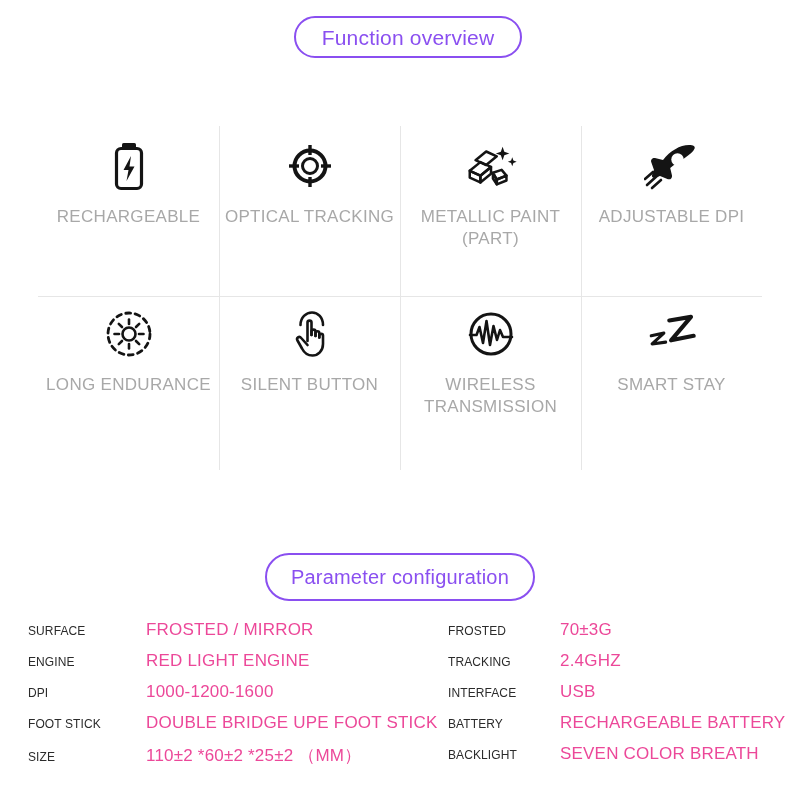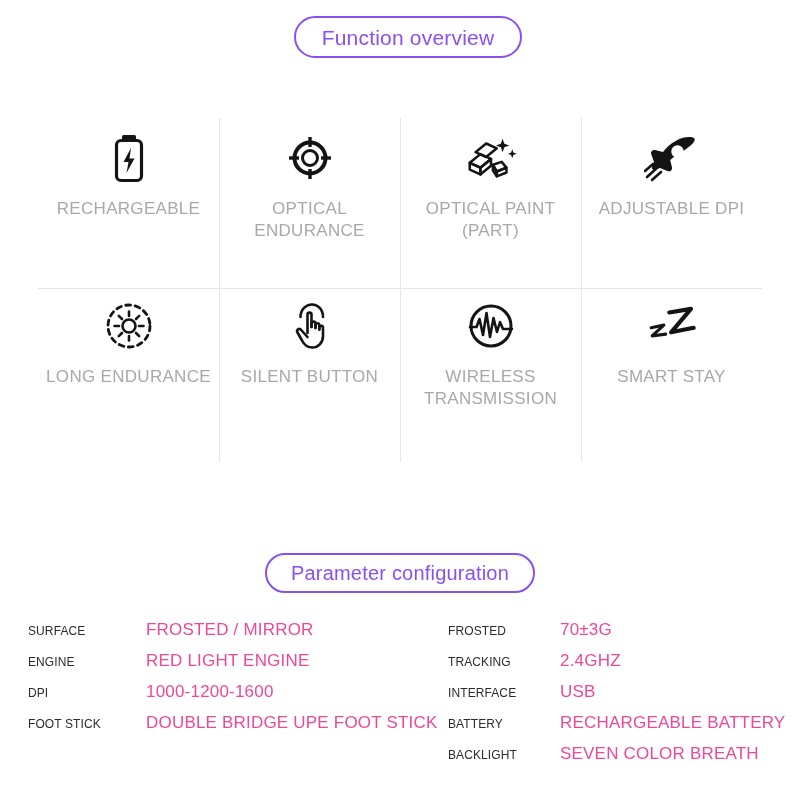--- a/index.html
+++ b/index.html
@@ -20,28 +20,28 @@
     border:2px solid #8a4ff0;
     border-radius:40px;
     color:#8a4ff0;
     background:#fff;
     font-size:21px;
     letter-spacing:.2px;
     line-height:1;
     box-sizing:border-box;
   }
   #badge-function{height:42px;padding:0 26px;}
-  #badge-parameter{height:40px;padding:0 24px;font-size:20px;}
+  #badge-parameter{height:48px;padding:0 24px;font-size:20px;}
 
   .badge-wrap-1{position:absolute;left:8px;top:16px;width:800px;}
   .badge-wrap-2{position:absolute;left:0;top:553px;width:800px;}
 
   
   .grid{
-    position:absolute;left:38px;top:112px;width:724px;height:356px;
+    position:absolute;left:38px;top:120px;width:724px;height:356px;
   }
   .grid-rows{display:flex;flex-direction:column;height:100%;}
   .grid-row{display:flex;flex:1 1 50%;position:relative;}
   .cell{
     flex:1 1 25%;
     display:flex;flex-direction:column;
     align-items:center;justify-content:flex-start;
     padding-top:18px;
     box-sizing:border-box;
     position:relative;
@@ -131,40 +131,40 @@
           <div class="cell-icon">
             <svg width="50" height="50" viewBox="0 0 50 50">
               <circle cx="25" cy="25" r="15.5" fill="none" stroke="#141414" stroke-width="4"></circle>
               <circle cx="25" cy="25" r="7.5" fill="none" stroke="#141414" stroke-width="3"></circle>
               <line x1="25" y1="4" x2="25" y2="14" stroke="#141414" stroke-width="3.4"></line>
               <line x1="25" y1="36" x2="25" y2="46" stroke="#141414" stroke-width="3.4"></line>
               <line x1="4" y1="25" x2="14" y2="25" stroke="#141414" stroke-width="3.4"></line>
               <line x1="36" y1="25" x2="46" y2="25" stroke="#141414" stroke-width="3.4"></line>
             </svg>
           </div>
-          <div class="cell-label">OPTICAL ENDURANCE</div>
+          <div class="cell-label">OPTICAL TRACKING</div>
         </div>
 
         <div class="cell">
           <div class="cell-icon">
             <svg width="58" height="52" viewBox="0 0 58 52">
               <g fill="none" stroke="#141414" stroke-width="2.6" stroke-linejoin="round">
                 <path d="M13 20 L24 11 L35 16 L24 25 Z"></path>
                 <path d="M7 31 L18 22 L29 27 L18 36 Z"></path>
                 <path d="M7 31 L18 36 L18 43 L7 38 Z"></path>
                 <path d="M18 36 L29 27 L29 34 L18 43 Z"></path>
                 <path d="M31 33 L40 30 L45 36 L35 40 Z"></path>
                 <path d="M31 33 L35 40 L35 45 L31 39 Z"></path>
                 <path d="M35 40 L45 36 L45 41 L35 45 Z"></path>
               </g>
               <path d="M41 6 L42.8 11.2 L48 13 L42.8 14.8 L41 20 L39.2 14.8 L34 13 L39.2 11.2 Z" fill="#141414"></path>
               <path d="M51 17 L52.2 20.4 L55.6 21.6 L52.2 22.8 L51 26.2 L49.8 22.8 L46.4 21.6 L49.8 20.4 Z" fill="#141414"></path>
             </svg>
           </div>
-          <div class="cell-label">OPTICAL PAINT
+          <div class="cell-label">METALLIC PAINT
 (PART)</div>
         </div>
 
         <div class="cell">
           <div class="cell-icon">
             <svg width="56" height="50" viewBox="0 0 56 50">
               <path d="M45 4 C36 4 26 10 19 19 L11 17 C8.5 16.6 6.5 18.6 7.2 21 L10 29 L8 34 C7.4 35.6 8.8 37.2 10.4 36.8 L16 35 L24 38.2 C26.4 39 28.4 36.9 28 34.4 L26.2 27 C35 20 48 14 50.6 7.6 C51.4 5.6 49.6 4 45 4 Z" fill="#141414"></path>
               <circle cx="33.5" cy="18.5" r="6.2" fill="#ffffff"></circle>
               <g stroke="#141414" stroke-width="2.6" stroke-linecap="round">
                 <line x1="3" y1="44" x2="14" y2="34"></line>
@@ -261,20 +261,24 @@
         <div class="spec-val">RED LIGHT ENGINE</div>
       </div>
       <div class="spec-row">
         <div class="spec-key">DPI</div>
         <div class="spec-val">1000-1200-1600</div>
       </div>
       <div class="spec-row">
         <div class="spec-key">FOOT STICK</div>
         <div class="spec-val">DOUBLE BRIDGE UPE FOOT STICK</div>
       </div>
+      <div class="spec-row">
+        <div class="spec-key">SIZE</div>
+        <div class="spec-val">110±2 *60±2 *25±2 （MM）</div>
+      </div>
     </div>
 
     <div class="spec-col right">
       <div class="spec-row">
         <div class="spec-key">FROSTED</div>
         <div class="spec-val">70±3G</div>
       </div>
       <div class="spec-row">
         <div class="spec-key">TRACKING</div>
         <div class="spec-val">2.4GHZ</div>

